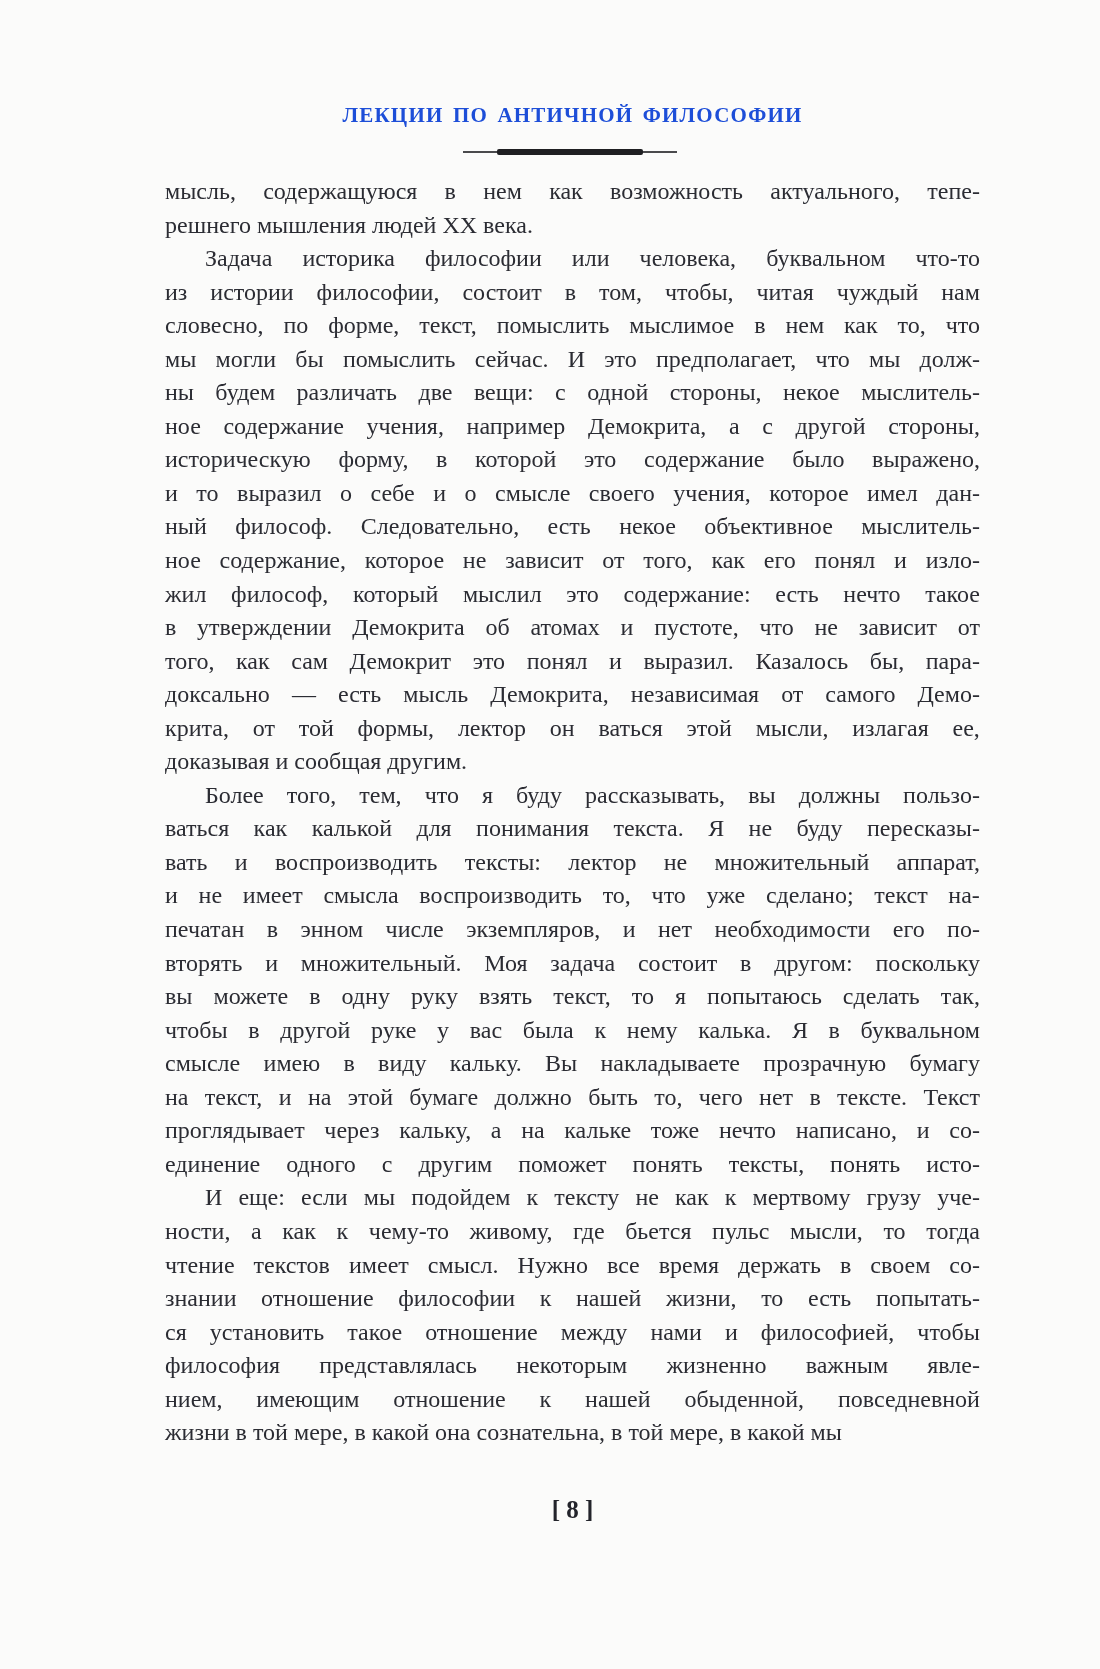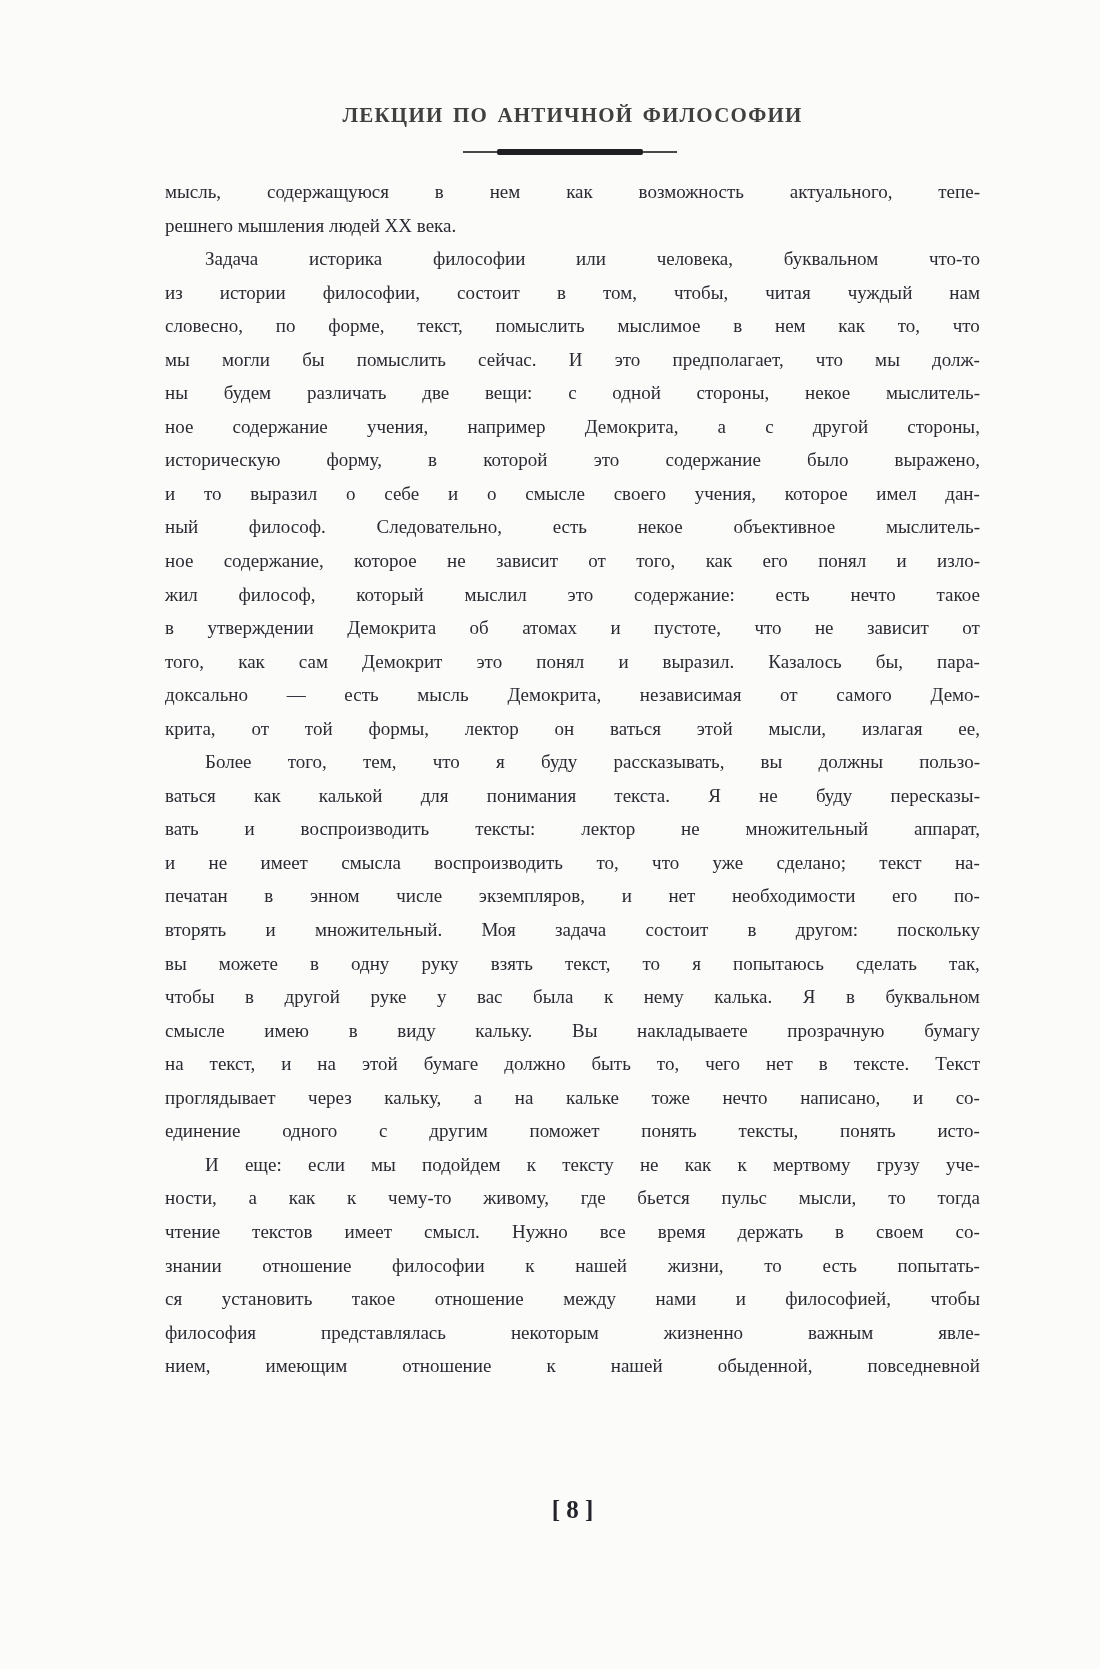--- a/index.html
+++ b/index.html
@@ -20,21 +20,21 @@
   .running-title {
     position: absolute;
     top: 103px;
     left: 165px;
     width: 815px;
     text-align: center;
     font-size: 21px;
     font-weight: bold;
     letter-spacing: 1.2px;
     word-spacing: 3px;
-    color: #404040;
+    color: #1d4ed8;
     white-space: nowrap;
   }
   .header-divider {
     position: absolute;
     top: 149px;
     left: 463px;
     width: 214px;
     height: 6px;
   }
   .header-divider .thin-rule {
@@ -52,21 +52,21 @@
     width: 146px;
     height: 6px;
     background: #1f1f22;
     border-radius: 2px;
   }
   .body-text {
     position: absolute;
     top: 175px;
     left: 165px;
     width: 815px;
-    font-size: 19px;
+    font-size: 24px;
   }
   .line {
     line-height: 33.55px;
     height: 33.55px;
     white-space: nowrap;
   }
   .line.just {
     display: flex;
     justify-content: space-between;
     white-space: normal;
@@ -281,20 +281,21 @@
         <span>той</span>
         <span>формы,</span>
         <span>лектор</span>
         <span>он</span>
         <span>ваться</span>
         <span>этой</span>
         <span>мысли,</span>
         <span>излагая</span>
         <span>ее,</span>
       </div>
+      <div class="line">доказывая и сообщая другим.</div>
       <div class="line indent just">
         <span>Более</span>
         <span>того,</span>
         <span>тем,</span>
         <span>что</span>
         <span>я</span>
         <span>буду</span>
         <span>рассказывать,</span>
         <span>вы</span>
         <span>должны</span>
@@ -512,17 +513,18 @@
       </div>
       <div class="line just">
         <span>нием,</span>
         <span>имеющим</span>
         <span>отношение</span>
         <span>к</span>
         <span>нашей</span>
         <span>обыденной,</span>
         <span>повседневной</span>
       </div>
+      <div class="line">жизни в той мере, в какой она сознательна, в той мере, в какой мы</div>
     </div>
 
   <div class="page-number">[ 8 ]</div>
 
 </div>
 
 </body></html>

